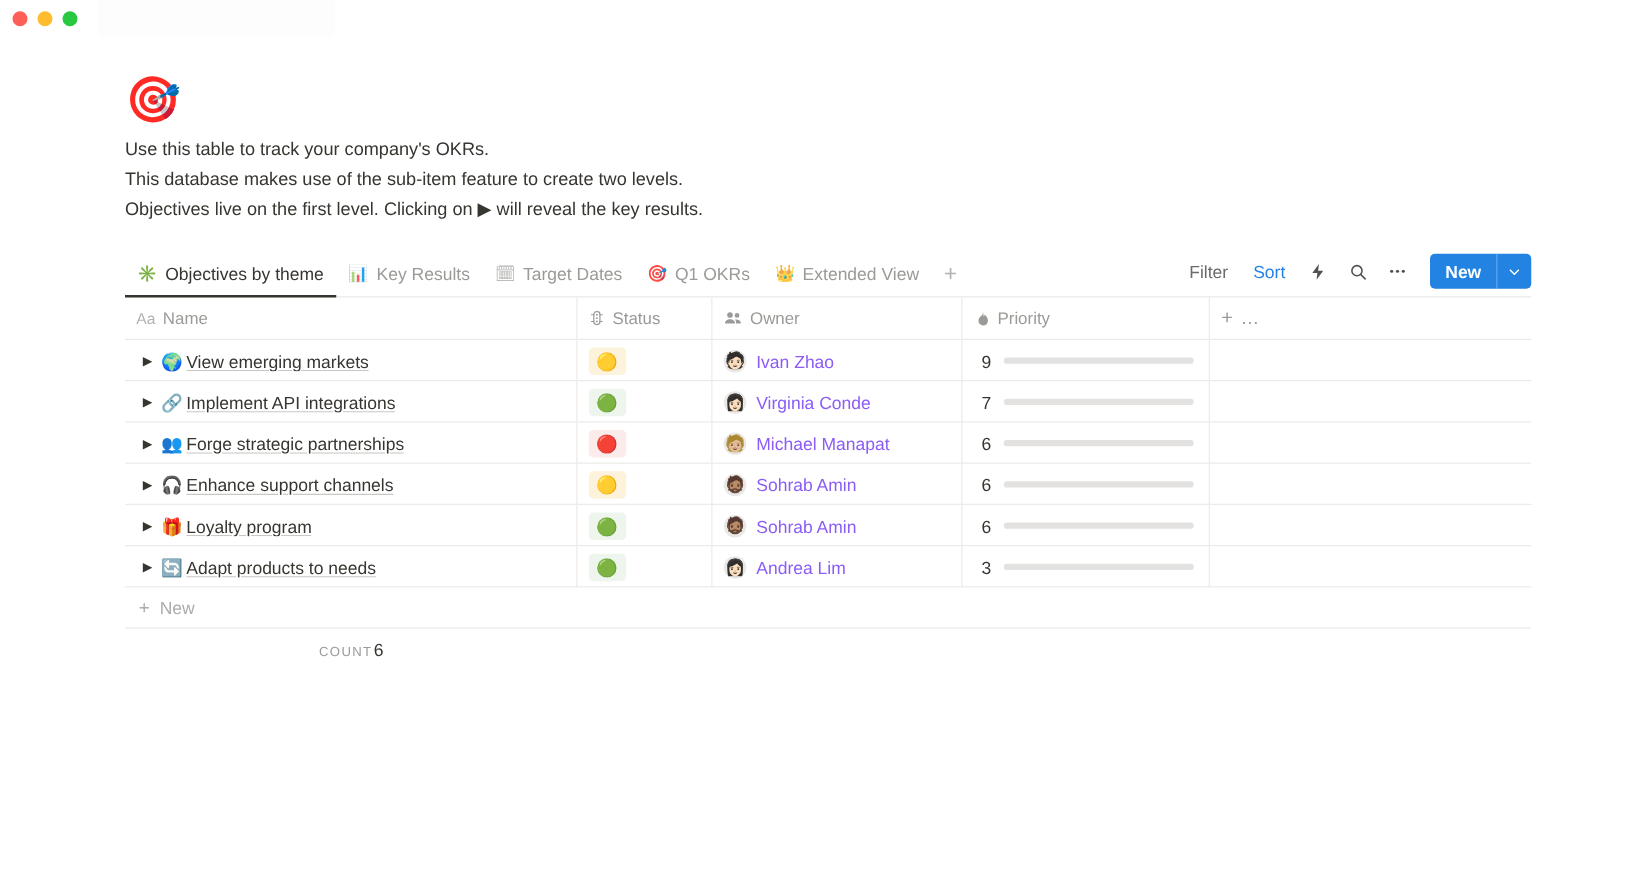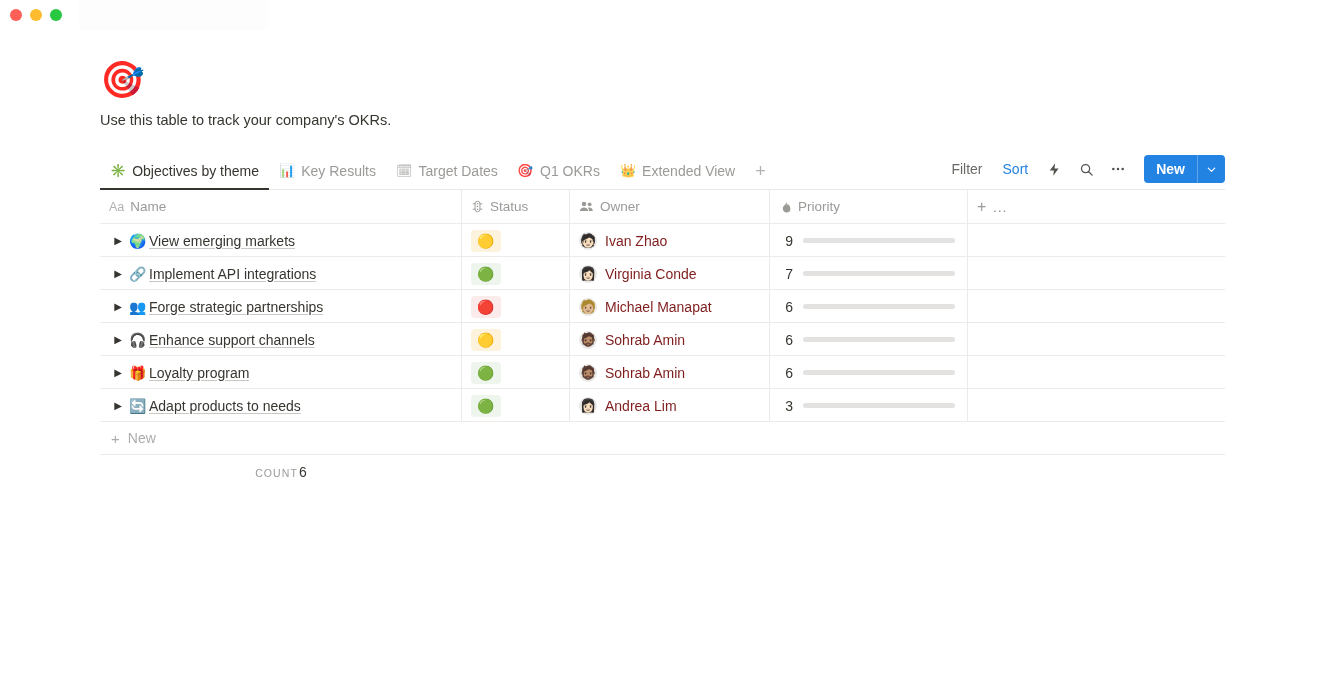--- a/index.html
+++ b/index.html
@@ -132,21 +132,21 @@
     display: flex; align-items: center; justify-content: center;
     font-size: 14px; line-height: 1;
   }
 
   .avatar {
     width: 18px; height: 18px; border-radius: 50%; flex: none;
     margin-right: 8px; overflow: hidden; background: #e8e8e6;
     display: flex; align-items: flex-end; justify-content: center;
     font-size: 13px; line-height: 18px;
   }
-  .owner-name { font-size: 14px; color: #7f1d1d; white-space: nowrap; }
+  .owner-name { font-size: 14px; color: #8b5cf6; white-space: nowrap; }
 
   .prio-num { font-size: 14px; color: #37352f; width: 14px; text-align: right; flex: none; }
   .prio-bar {
     flex: 1; height: 5px; border-radius: 3px; background: #e3e2e0;
     margin-left: 10px; margin-right: 4px; overflow: hidden;
   }
   .prio-fill { height: 100%; background: #6e9a81; border-radius: 3px; }
 
   .newrow {
     width: 1125px; height: 33px;
@@ -185,20 +185,22 @@
 </div>
 
 <div class="page">
 
   <div class="title-row">
     <span class="title-emoji">🎯</span>
   </div>
 
   <div class="desc">
     <p>Use this table to track your company's OKRs.</p>
+    <p>This database makes use of the sub-item feature to create two levels.</p>
+    <p>Objectives live on the first level. Clicking on ▶ will reveal the key results.</p>
   </div>
 
   <div class="viewbar">
     <div class="tabs">
 
       <div class="tab active">
         <span class="ic">✳️</span>
         <span>Objectives by theme</span>
       </div>
 

